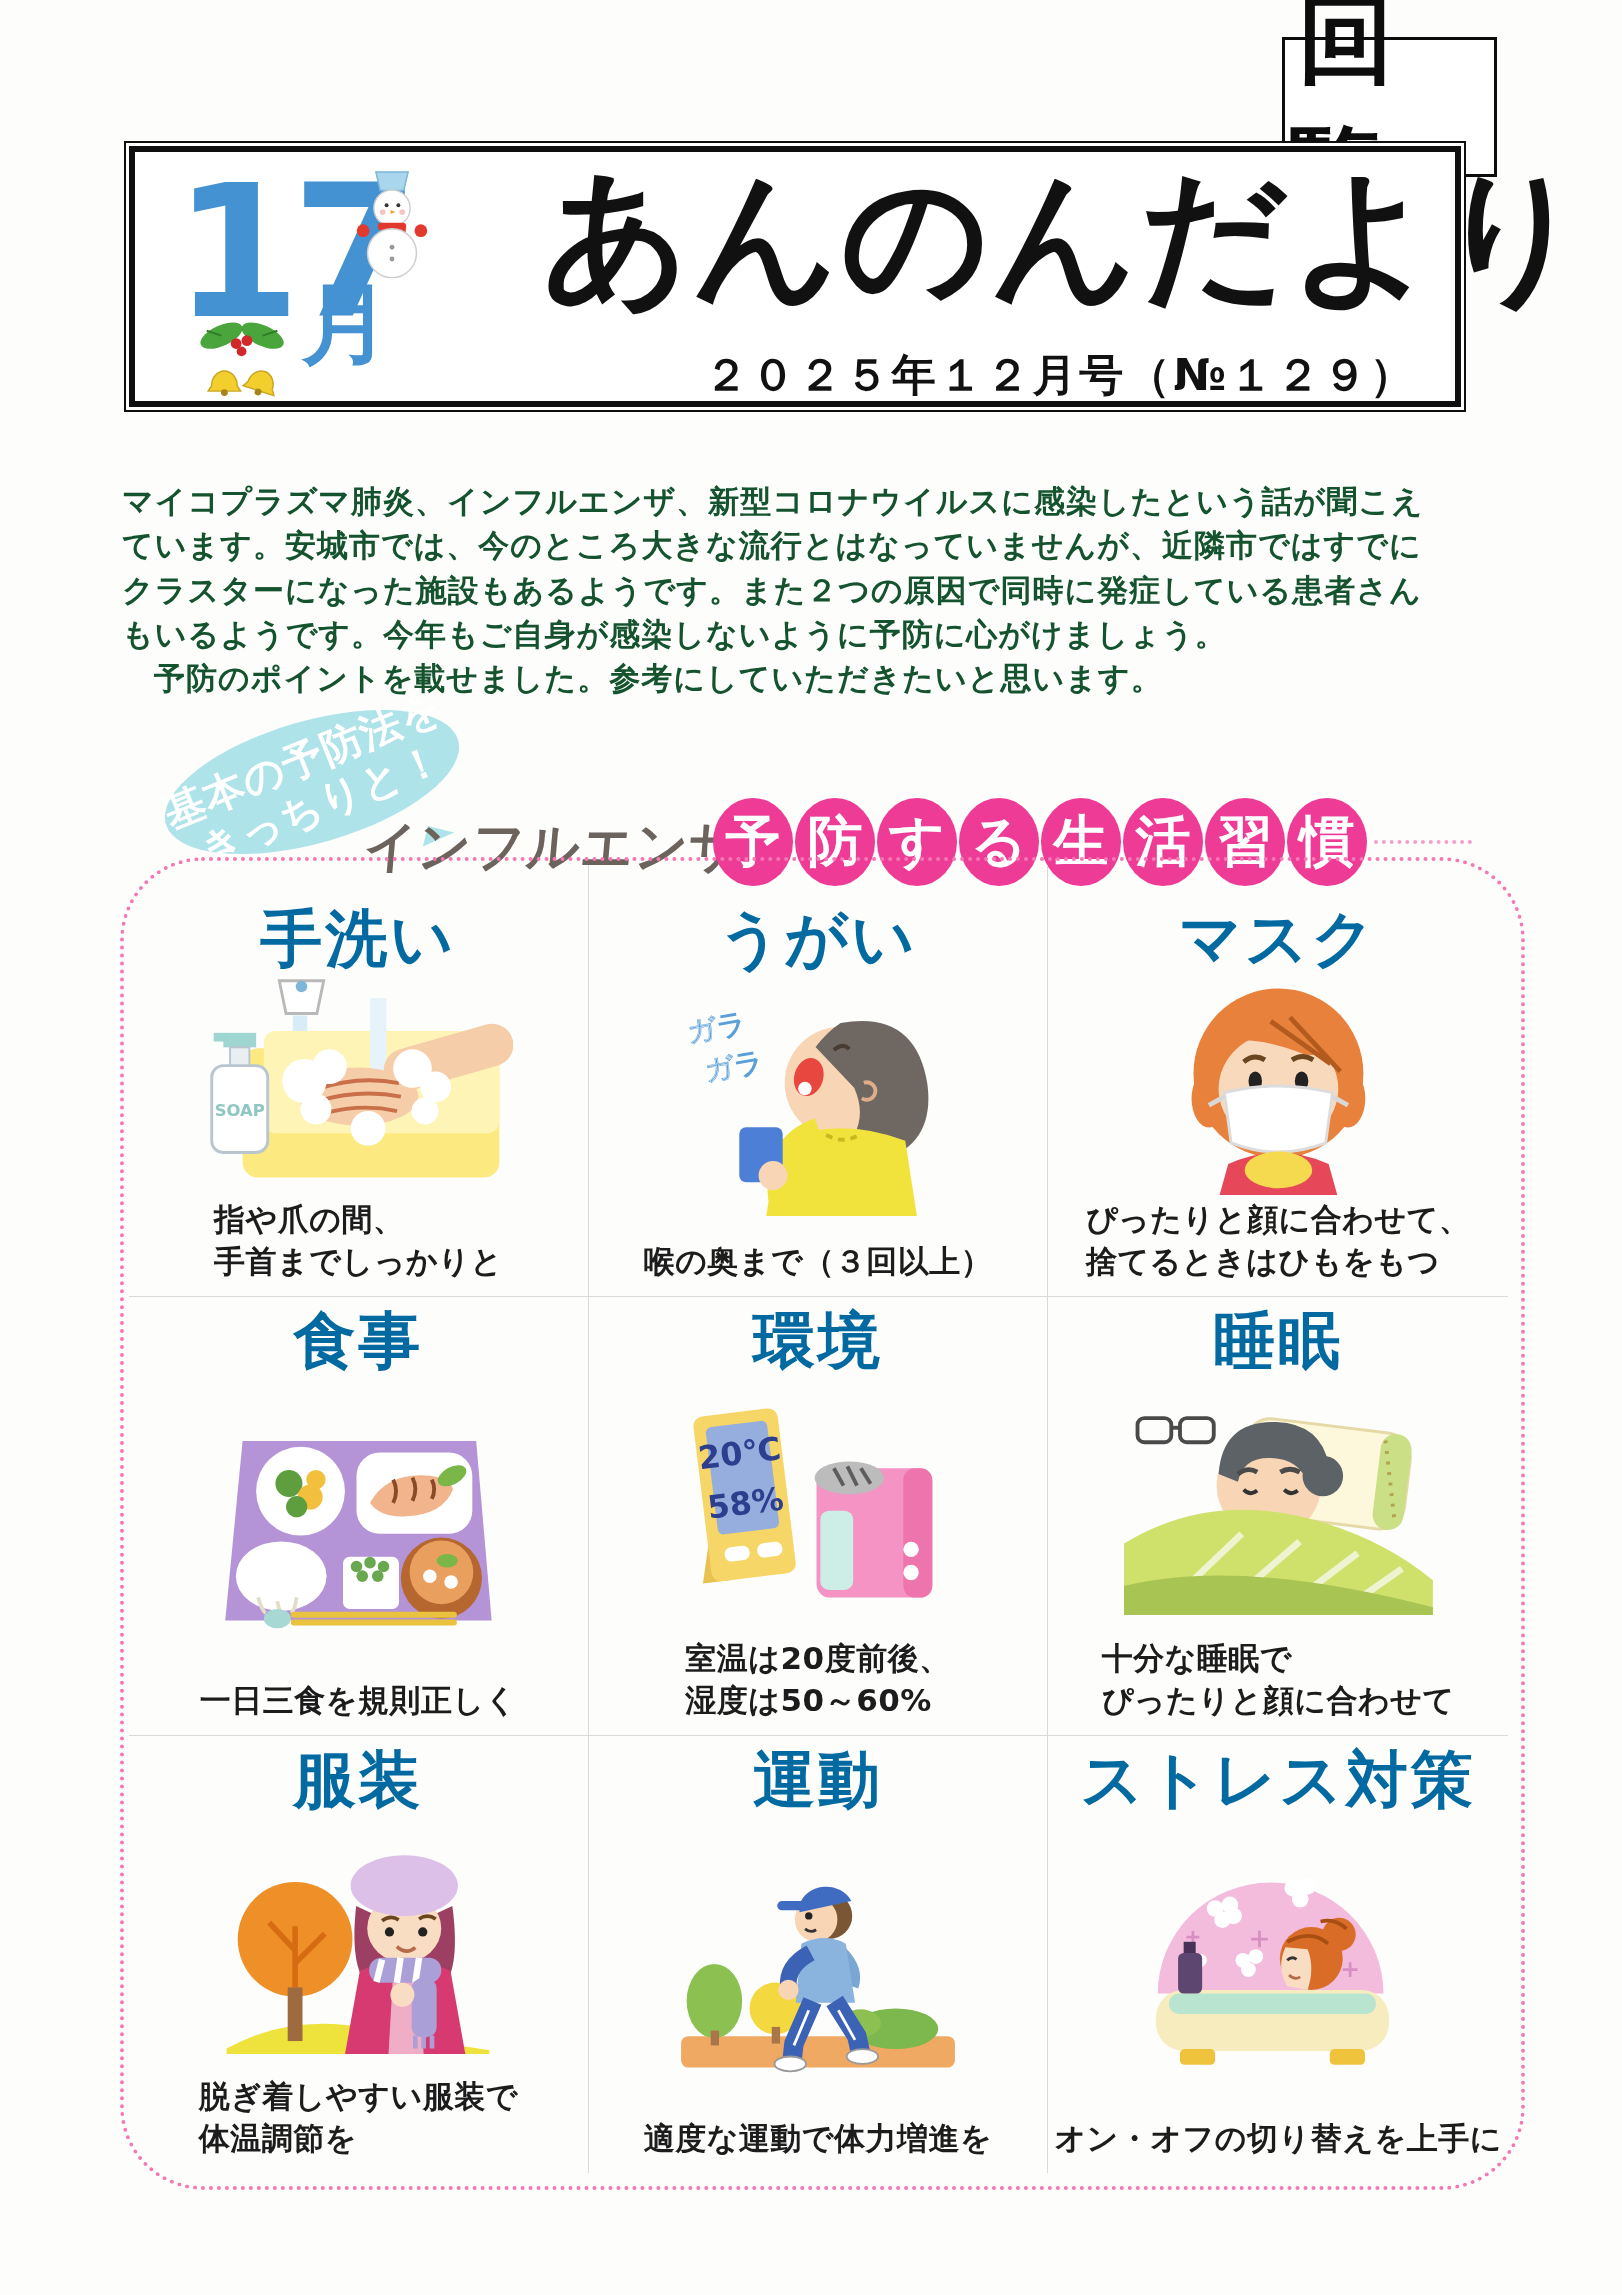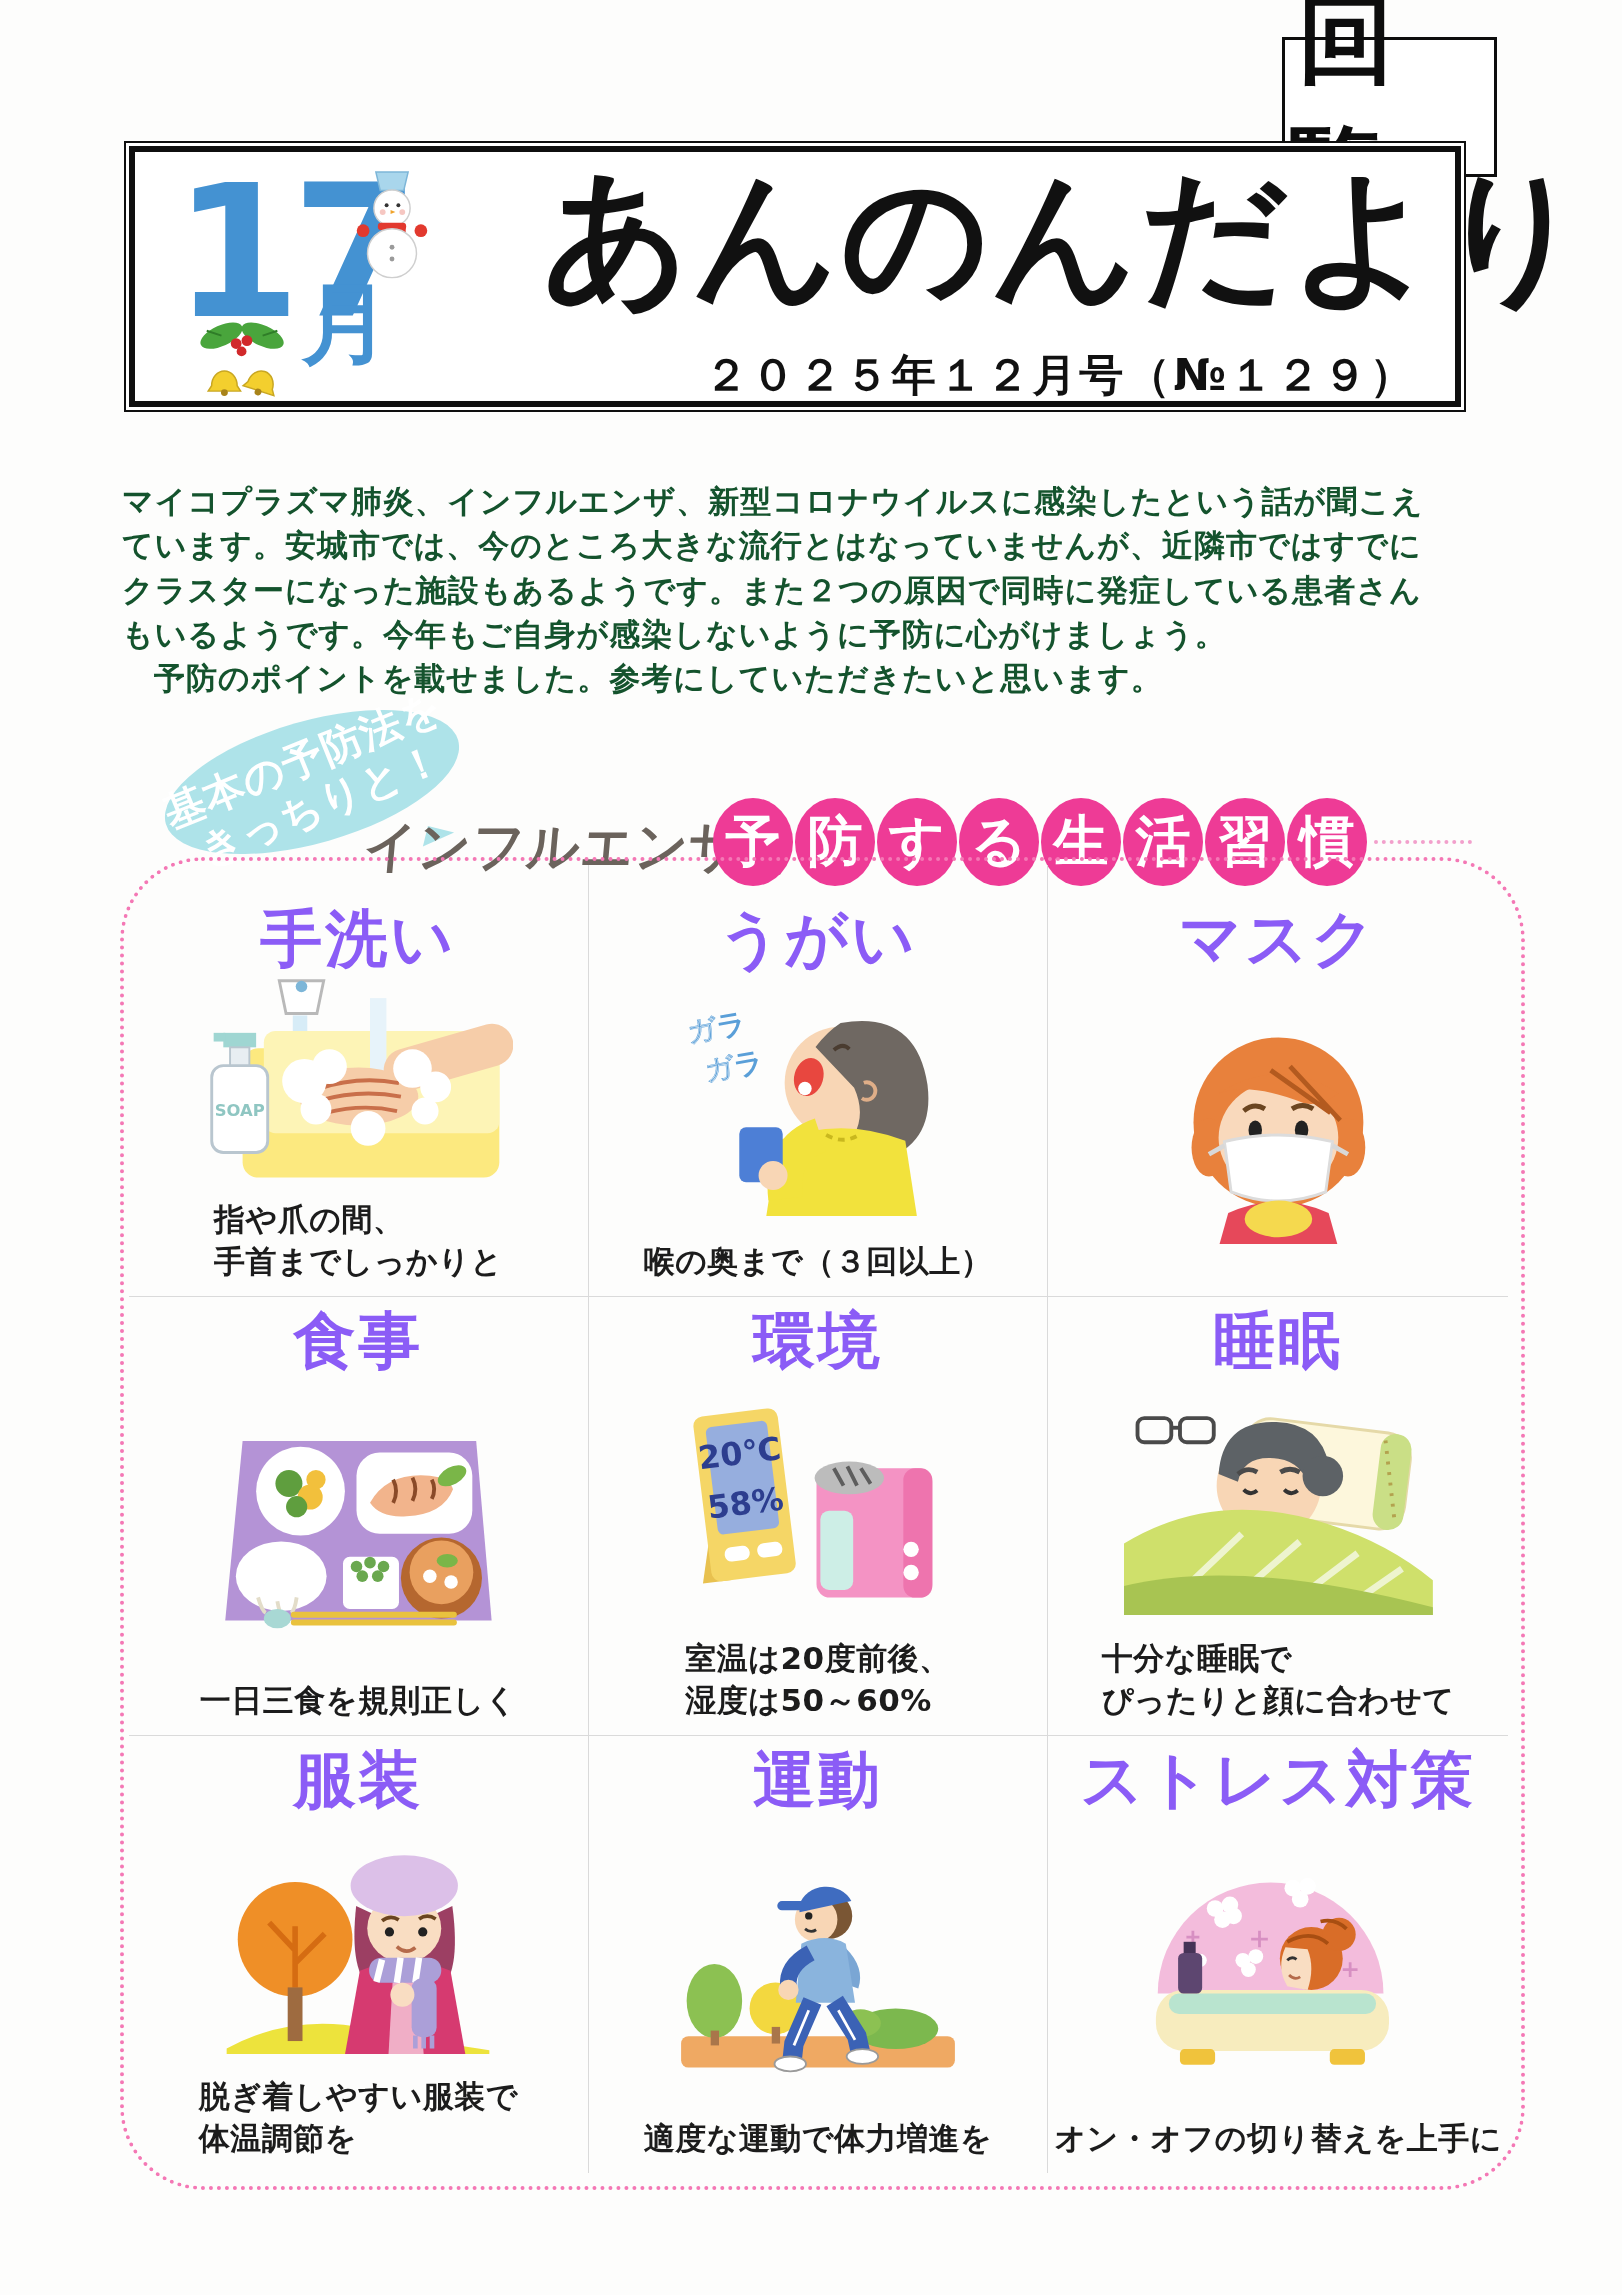--- a/index.html
+++ b/index.html
@@ -49,21 +49,21 @@
 
   
   .gridbox{position:absolute;left:120px;top:857px;width:1397px;height:1325px;
            border:4.9px dotted #f478b5;border-radius:83px;}
   .grid{position:absolute;left:129px;top:865px;width:1379px;height:1309px;
         display:grid;grid-template-columns:repeat(3,1fr);grid-template-rows:432px 439px 437px;}
   .cell{display:flex;flex-direction:column;align-items:center;padding-top:12.8px;box-sizing:border-box;}
   .grid > .cell:nth-child(-n+3){padding-top:43px;}
   .br{border-right:1.5px solid #dadada;}
   .bb{border-bottom:1.5px solid #dadada;}
-  .cell-title{font-size:62px;font-weight:900;color:#8b5cf6;letter-spacing:2.9px;line-height:1;white-space:nowrap;}
+  .cell-title{font-size:62px;font-weight:900;color:#0369a1;letter-spacing:2.9px;line-height:1;white-space:nowrap;}
   .illust{flex:1;display:flex;align-items:center;justify-content:center;}
   .illust svg{height:222px;}
   .caption{font-size:31px;font-weight:700;color:#1c1c1c;text-align:left;line-height:1.36;
            letter-spacing:0.5px;padding-bottom:13.7px;}
 </style>
 </head>
 <body>
 
 <div class="page">
 
@@ -221,20 +221,24 @@
           <path d="M152 50 l62 44 M172 46 l52 56" stroke="#b35a1f" stroke-width="5"></path>
           <path d="M124 92 q11 -9 22 -2 M174 90 q11 -7 22 0" stroke="#6b4520" stroke-width="5" fill="none"></path>
           <ellipse cx="136" cy="112" rx="7" ry="10" fill="#222"></ellipse>
             <ellipse cx="184" cy="112" rx="7" ry="10" fill="#222"></ellipse>
           <path d="M157 118 q3 6 0 10" stroke="#d8a77f" stroke-width="4" fill="none"></path>
           <path d="M104 124 q56 -14 112 0 l-7 52 q-49 19 -98 0 z" fill="#fff" stroke="#dcdcdc" stroke-width="3"></path>
           <path d="M104 128 l-16 9 M216 128 l16 9" stroke="#d8d8d8" stroke-width="5"></path>
           <path d="M108 198 q52 -24 104 0 l9 32 h-122 z" fill="#e6485a"></path>
           <ellipse cx="160" cy="204" rx="35" ry="19" fill="#f5d94e"></ellipse>
         </svg>
+      </div>
+      <div class="caption">
+        <div>ぴったりと顔に合わせて、</div>
+        <div>捨てるときはひもをもつ</div>
       </div>
     </div>
 
     <div class="cell br bb">
       <div class="cell-title">食事</div>
       <div class="illust">
         <svg viewBox="0 0 320 230">
           <polygon points="40,28 282,28 298,214 22,214" fill="#b493d6"></polygon>
           <circle cx="100" cy="80" r="46" fill="#fff"></circle>
           <circle cx="88" cy="72" r="14" fill="#5f9e3e"></circle>

